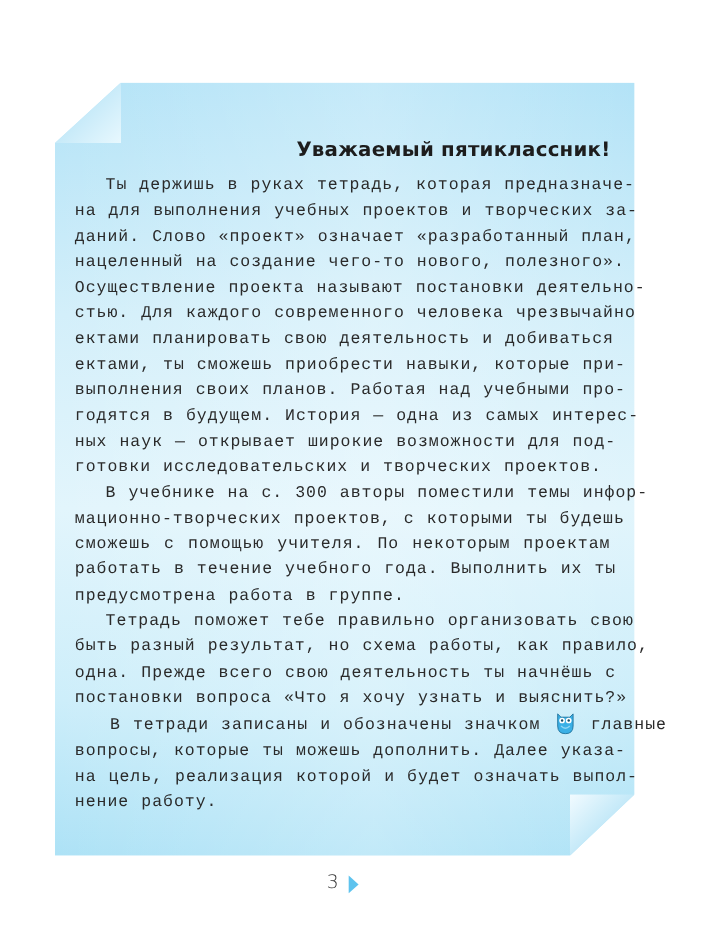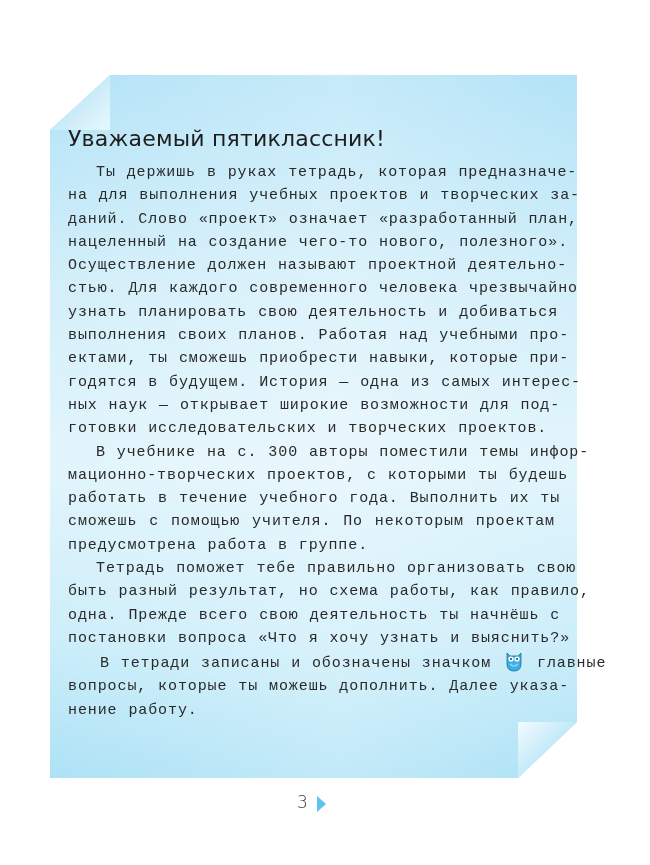--- a/index.html
+++ b/index.html
@@ -25,21 +25,21 @@
     position:absolute; left:518px; top:722px; width:59px; height:56px;
     background: linear-gradient(135deg, #f2fbff 0%, #c9ebf9 45%, #9fd7f1 100%);
     clip-path: polygon(0 0, 59px 0, 0 56px);
   }
   .content {
     position:absolute; left:68px; top:126px; width:487px;
     color:#2a2a2a; z-index:2;
   }
   .title {
     font-family: "DejaVu Sans", "Liberation Sans", sans-serif;
-    font-weight:normal; font-size:22px; text-align:left; margin:0 0 10px 0;
+    font-weight:bold; font-size:18px; text-align:right; margin:0 0 10px 0;
     color:#1d1d1d; letter-spacing:0.2px;
   }
   .para { margin:0; }
   .line {
     display:block; font-size:15px; line-height:23.3px; height:23.3px;
     text-align:justify; text-align-last:justify; white-space:nowrap; overflow:visible;
     letter-spacing:0.9px; word-spacing:1px;font-family:Liberation Mono, monospace;
   }
   .line.last { text-align-last:left; }
   .line.indent { padding-left:28px; }
@@ -63,35 +63,35 @@
 <div class="fold-br"></div>
 
 <div class="content">
   <h1 class="title">Уважаемый пятиклассник!</h1>
 
   <div class="para">
     <span class="line indent">Ты держишь в руках тетрадь, которая предназначе-</span>
     <span class="line">на для выполнения учебных проектов и творческих за-</span>
     <span class="line">даний. Слово «проект» означает «разработанный план,</span>
     <span class="line">нацеленный на создание чего-то нового, полезного».</span>
-    <span class="line">Осуществление должен называют проектной деятельно-</span>
+    <span class="line">Осуществление проекта называют постановки деятельно-</span>
     <span class="line">стью. Для каждого современного человека чрезвычайно</span>
-    <span class="line">узнать планировать свою деятельность и добиваться</span>
+    <span class="line">ектами планировать свою деятельность и добиваться</span>
+    <span class="line">ектами, ты сможешь приобрести навыки, которые при-</span>
     <span class="line">выполнения своих планов. Работая над учебными про-</span>
-    <span class="line">ектами, ты сможешь приобрести навыки, которые при-</span>
     <span class="line">годятся в будущем. История — одна из самых интерес-</span>
     <span class="line">ных наук — открывает широкие возможности для под-</span>
     <span class="line last">готовки исследовательских и творческих проектов.</span>
   </div>
 
   <div class="para">
     <span class="line indent">В учебнике на с. 300 авторы поместили темы инфор-</span>
     <span class="line">мационно-творческих проектов, с которыми ты будешь</span>
+    <span class="line">сможешь с помощью учителя. По некоторым проектам</span>
     <span class="line">работать в течение учебного года. Выполнить их ты</span>
-    <span class="line">сможешь с помощью учителя. По некоторым проектам</span>
     <span class="line last">предусмотрена работа в группе.</span>
   </div>
 
   <div class="para">
     <span class="line indent">Тетрадь поможет тебе правильно организовать свою</span>
     <span class="line">быть разный результат, но схема работы, как правило,</span>
     <span class="line">одна. Прежде всего свою деятельность ты начнёшь с</span>
     <span class="line">постановки вопроса «Что я хочу узнать и выяснить?»</span>
   </div>
 
@@ -104,18 +104,19 @@
           <circle cx="6" cy="9" r="2.6" fill="#fff"></circle>
           <circle cx="12" cy="9" r="2.6" fill="#fff"></circle>
           <circle cx="6" cy="9" r="1.1" fill="#1b4f6a"></circle>
           <circle cx="12" cy="9" r="1.1" fill="#1b4f6a"></circle>
           <path d="M5 14 Q9 18 13 14" stroke="#8fd6f5" stroke-width="1.2" fill="none"></path>
         </svg>
       </span>
       <span>главные</span>
     </span>
     <span class="line">вопросы, которые ты можешь дополнить. Далее указа-</span>
+    <span class="line">на цель, реализация которой и будет означать выпол-</span>
     <span class="line last">нение работу.</span>
   </div>
 </div>
 
 <span class="page-num">3</span>
 <span class="page-arrow"></span>
 
 </body></html>

